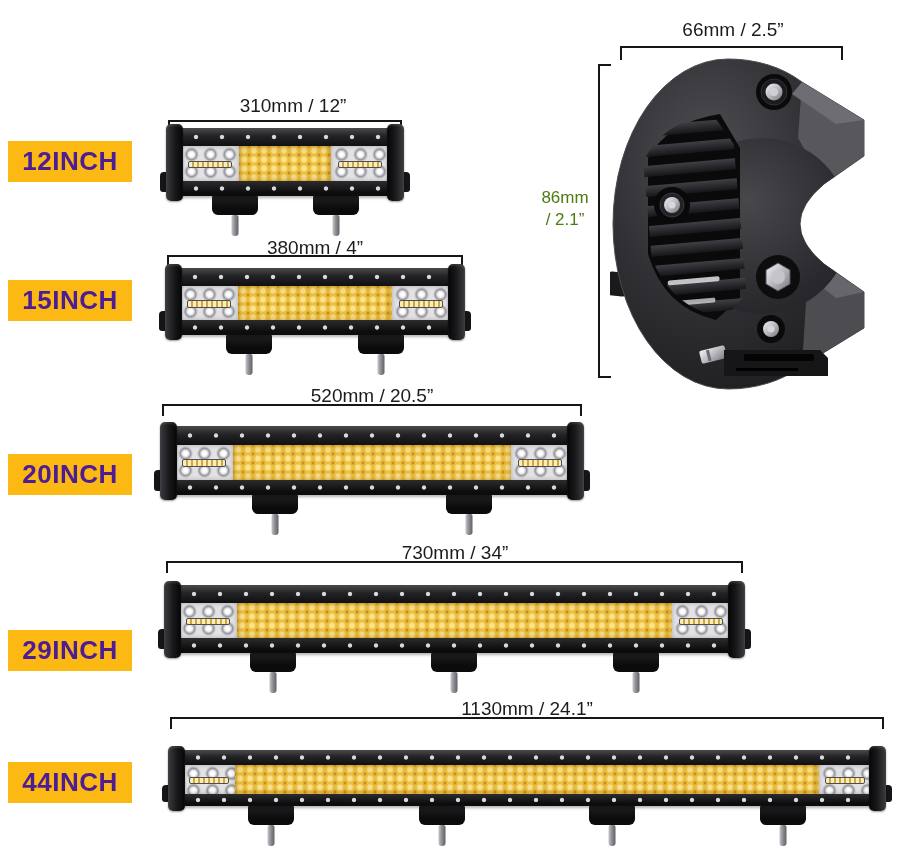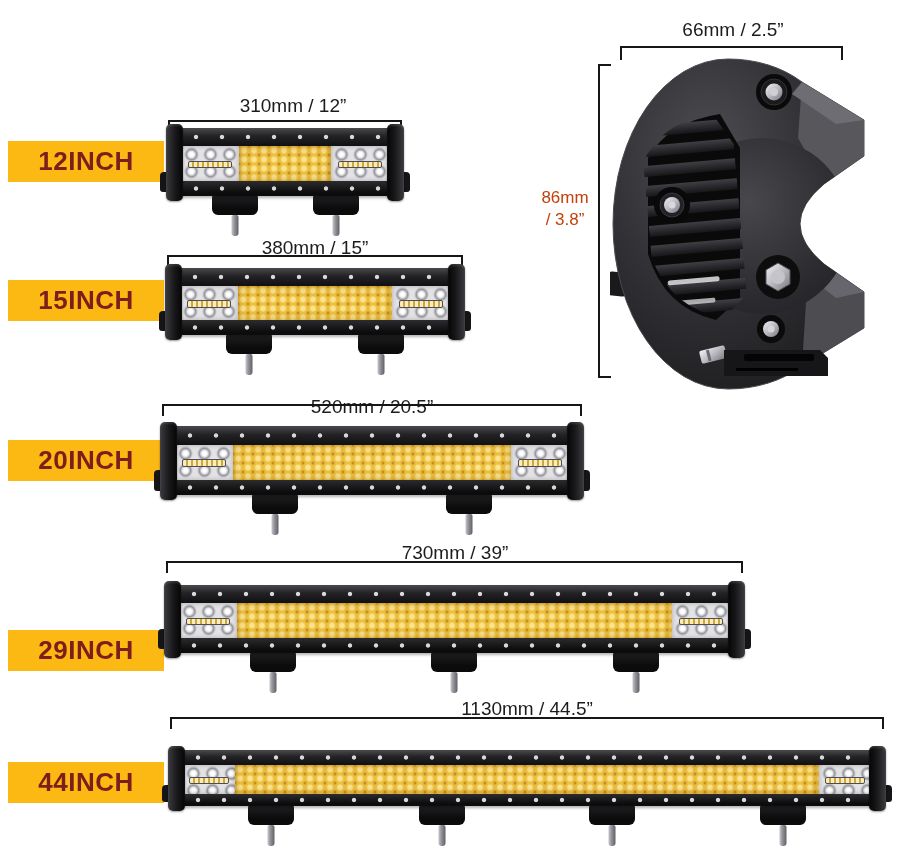--- a/index.html
+++ b/index.html
@@ -2,22 +2,22 @@
 <html style="--accent: #FCB813; --amber: #EDBE3E;"><head>
 <meta charset="utf-8">
 <style>
   html,body{margin:0;padding:0;}
   body{
     width:900px;height:860px;position:relative;background:#ffffff;
     font-family:"Liberation Sans",sans-serif;overflow:hidden;
   }
   
   .size-label{
-    position:absolute;left:8px;width:156px;height:41px;
-    background:var(--accent,#FCB813);color:#7f1d1d;
+    position:absolute;left:8px;width:124px;height:41px;
+    background:var(--accent,#FCB813);color:#4c1d95;
     font-weight:700;font-size:26px;letter-spacing:.5px;
     display:flex;align-items:center;justify-content:center;
   }
   .dim-text{
     position:absolute;transform:translateX(-50%);
     font-size:19px;color:#1c1c1c;white-space:nowrap;
   }
   .h-bracket{
     position:absolute;height:10px;
     border-top:2px solid #161616;border-left:2px solid #161616;border-right:2px solid #161616;
@@ -87,51 +87,51 @@
   }
   
   .r1 .size-label{top:141px}  .r1 .dim-text{left:293px;top:95px}
   .r1 .h-bracket{left:168px;top:120px;width:230px}
   .r1 .bar{left:168px;top:128px;width:234px;height:68px}
 
   .r2 .size-label{top:280px}  .r2 .dim-text{left:315px;top:237px}
   .r2 .h-bracket{left:167px;top:255px;width:292px}
   .r2 .bar{left:167px;top:268px;width:296px;height:67px}
 
-  .r3 .size-label{top:440px}  .r3 .dim-text{left:372px;top:396px}
+  .r3 .size-label{top:454px}  .r3 .dim-text{left:372px;top:385px}
   .r3 .h-bracket{left:162px;top:404px;width:416px}
   .r3 .bar{left:162px;top:426px;width:420px;height:69px}
 
   .r4 .size-label{top:630px}  .r4 .dim-text{left:455px;top:542px}
   .r4 .h-bracket{left:166px;top:561px;width:573px}
   .r4 .bar{left:166px;top:585px;width:577px;height:68px}
 
   .r5 .size-label{top:762px}  .r5 .dim-text{left:527px;top:698px}
   .r5 .h-bracket{left:170px;top:717px;width:710px}
   .r5 .bar{left:170px;top:750px;width:714px;height:56px}
   .r5 .wled{width:52px}
 
   
   .sv-width-text{left:733px;top:19px}
   .sv-h-bracket{left:620px;top:46px;width:219px;height:12px}
   .sv-height-text{
     position:absolute;left:536px;top:187px;width:58px;
-    font-size:17px;color:#c2410c;text-align:center;line-height:22px;
+    font-size:17px;color:#4d7c0f;text-align:center;line-height:22px;
   }
   .sv-v-bracket{left:598px;top:64px;height:310px}
   .sv-figure{position:absolute;left:610px;top:56px;width:258px;height:335px}
 </style>
 </head>
 <body style="background: rgb(255, 255, 255);">
 
 <div class="dim-text sv-width-text">66mm / 2.5”</div>
 <div class="h-bracket sv-h-bracket"></div>
 <div class="sv-height-text">
   <div>86mm</div>
-  <div>/ 3.8”</div>
+  <div>/ 2.1”</div>
 </div>
 <div class="v-bracket sv-v-bracket"></div>
 
 <div class="sv-figure">
   <svg viewBox="0 0 258 335" width="258" height="335" xmlns="http://www.w3.org/2000/svg">
     <defs>
       <radialGradient id="gBody" cx="38%" cy="30%" r="90%">
         <stop offset="0" stop-color="#4e4e53"></stop>
           <stop offset="0.45" stop-color="#323236"></stop>
         <stop offset="0.8" stop-color="#202023"></stop>
@@ -241,21 +241,21 @@
       <div class="wled"></div>
     </div>
     <div class="rail bottom"></div>
     <div class="endcap left"></div>
     <div class="endcap right"></div>
   </div>
 </div>
 
 <div class="row r2">
   <div class="size-label">15INCH</div>
-  <div class="dim-text">380mm / 15”</div>
+  <div class="dim-text">380mm / 4”</div>
   <div class="h-bracket"></div>
   <div class="bar">
     <div class="mounts">
         <div class="mount"></div>
         <div class="mount"></div>
       </div>
     <div class="housing"></div>
     <div class="ear left"></div>
     <div class="ear right"></div>
     <div class="rail top"></div>
@@ -289,21 +289,21 @@
       <div class="wled"></div>
     </div>
     <div class="rail bottom"></div>
     <div class="endcap left"></div>
     <div class="endcap right"></div>
   </div>
 </div>
 
 <div class="row r4">
   <div class="size-label">29INCH</div>
-  <div class="dim-text">730mm / 39”</div>
+  <div class="dim-text">730mm / 34”</div>
   <div class="h-bracket"></div>
   <div class="bar">
     <div class="mounts">
         <div class="mount"></div>
         <div class="mount"></div>
         <div class="mount"></div>
       </div>
     <div class="housing"></div>
     <div class="ear left"></div>
     <div class="ear right"></div>
@@ -314,21 +314,21 @@
       <div class="wled"></div>
     </div>
     <div class="rail bottom"></div>
     <div class="endcap left"></div>
     <div class="endcap right"></div>
   </div>
 </div>
 
 <div class="row r5">
   <div class="size-label">44INCH</div>
-  <div class="dim-text">1130mm / 44.5”</div>
+  <div class="dim-text">1130mm / 24.1”</div>
   <div class="h-bracket"></div>
   <div class="bar">
     <div class="mounts">
         <div class="mount"></div>
         <div class="mount"></div>
         <div class="mount"></div>
         <div class="mount"></div>
       </div>
     <div class="housing"></div>
     <div class="ear left"></div>

